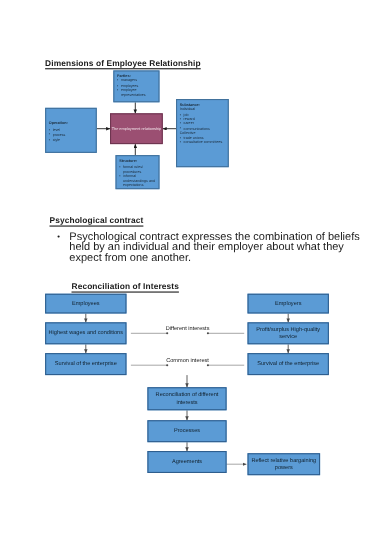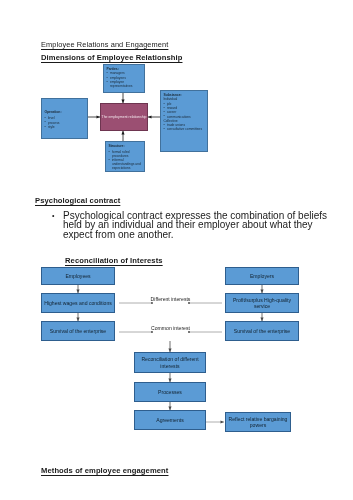--- a/index.html
+++ b/index.html
@@ -112,21 +112,20 @@
     font-size:5.1px;line-height:6.4px;color:#1a1a1a;
   }
 
   svg.lines{position:absolute;left:0;top:0;width:353px;height:500px;pointer-events:none;}
 </style>
 </head>
 <body>
 
 <div class="page">
 
-  <div class="h-plain" style="left:41px;top:40px;">Employee Relations and Engagement</div>
 
   <div class="h-bold" style="left:41px;top:53px;text-decoration:underline;">Dimensions of Employee Relationship</div>
 
   <div id="diagram1">
 
     <svg class="lines">
       <defs>
         <marker id="ah1" markerWidth="5" markerHeight="5" refX="4.4" refY="2" orient="auto">
           <path d="M0,0 L4.6,2 L0,4 z" fill="#1a1a1a"></path>
         </marker>
@@ -181,21 +180,21 @@
     <div class="dbox" style="left:105px;top:141px;width:40px;height:31px;">
       <div class="dbox-inner">
         <span class="dtitle">Structure:</span>
         <span style="display:block;height:1.5px;"></span>
         <span class="ditem" style="white-space:normal;line-height:4.1px;">formal rules/ procedures</span>
         <span class="ditem" style="white-space:normal;line-height:4.1px;">informal understandings and expectations</span>
       </div>
     </div>
   </div>
 
-  <div class="h-bold" style="left:35px;top:196px;">Psychological contract</div>
+  <div class="h-bold" style="left:45px;top:196px;">Psychological contract</div>
 
   <div class="bullets" style="top:211px;">
     <div class="bullet">Psychological contract expresses the combination of beliefs held by an individual and their employer about what they expect from one another.</div>
   </div>
 
   <div class="h-bold" style="left:41px;top:256px;padding-left:24px;">Reconciliation of Interests</div>
 
   <div id="diagram2">
     <svg class="lines">
       <defs>
@@ -259,15 +258,14 @@
     </div>
     <div class="fbox" style="left:134px;top:410px;width:72px;height:20px;">
       <span>Agreements</span>
     </div>
 
     <div class="fbox" style="left:225px;top:412px;width:66px;height:20px;">
       <span>Reflect relative bargaining powers</span>
     </div>
   </div>
 
-  <div class="h-bold" style="left:41px;top:466px;">Methods of employee engagement</div>
 
 </div>
 
 </body></html>

